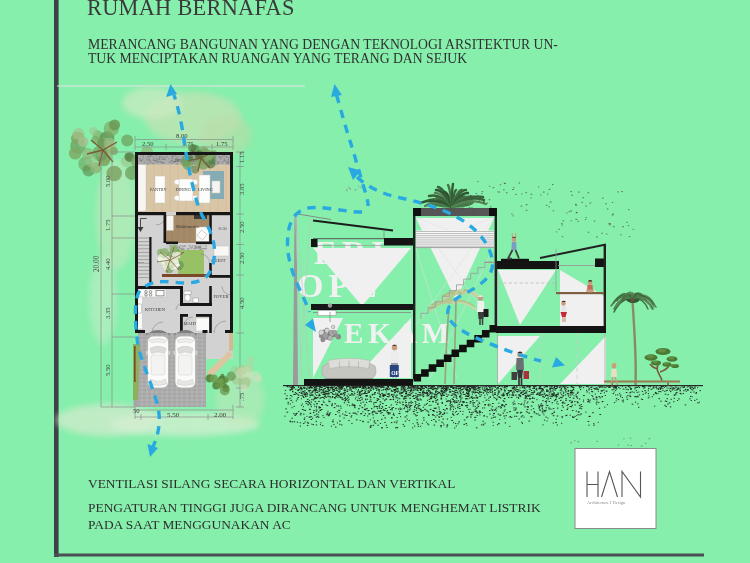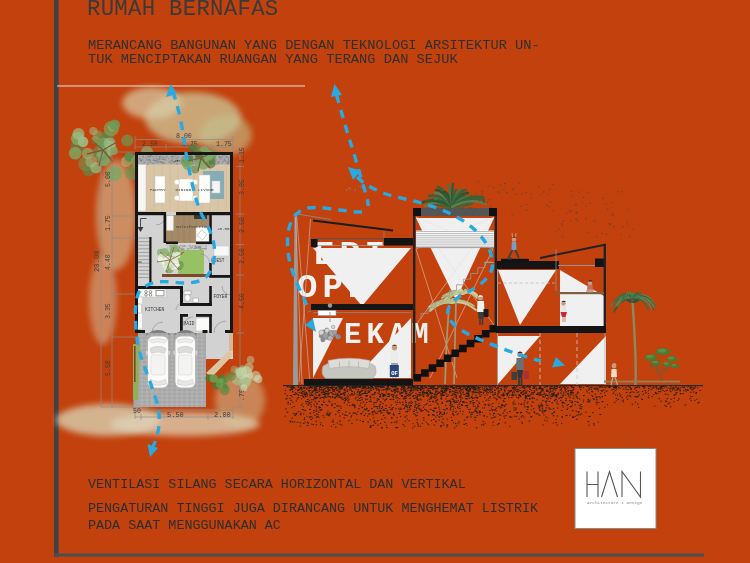--- a/index.html
+++ b/index.html
@@ -1,17 +1,17 @@
 <!DOCTYPE html>
 <html><head>
 <meta charset="utf-8">
 <style>
 html,body{margin:0;padding:0;background:#fff;}
-#page{position:relative;width:750px;height:563px;overflow:hidden;background:#c2410c;
- font-family:Liberation Mono, monospace;}
+#page{position:relative;width:750px;height:563px;overflow:hidden;background:#86efac;
+ font-family:Liberation Serif, serif;}
 svg{position:absolute;top:0;left:0;}
 </style>
 </head>
 <body>
 <div id="page">
 <svg width="750" height="563" viewBox="0 0 750 563">
 <defs>
 <filter id="soft" x="-30%" y="-30%" width="160%" height="160%">
           <feGaussianBlur stdDeviation="3"></feGaussianBlur>
         </filter>

